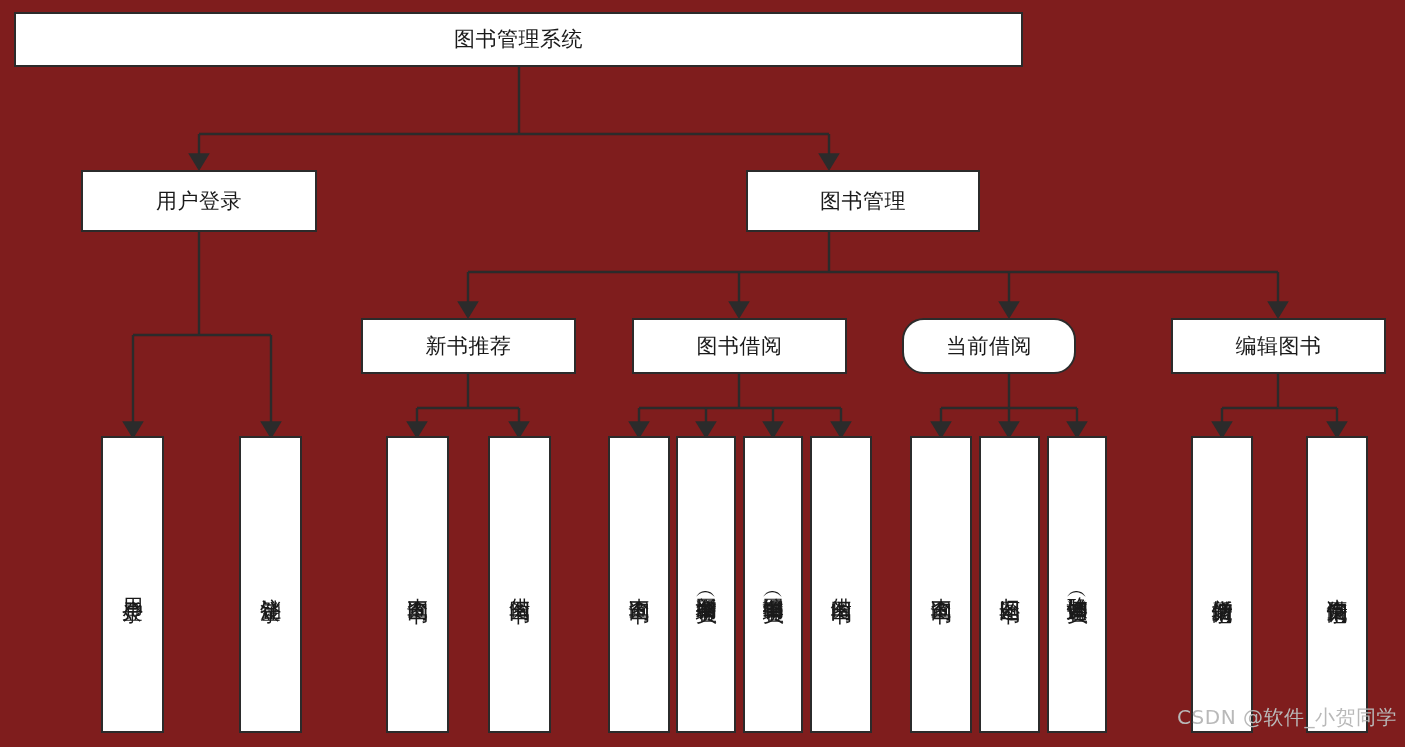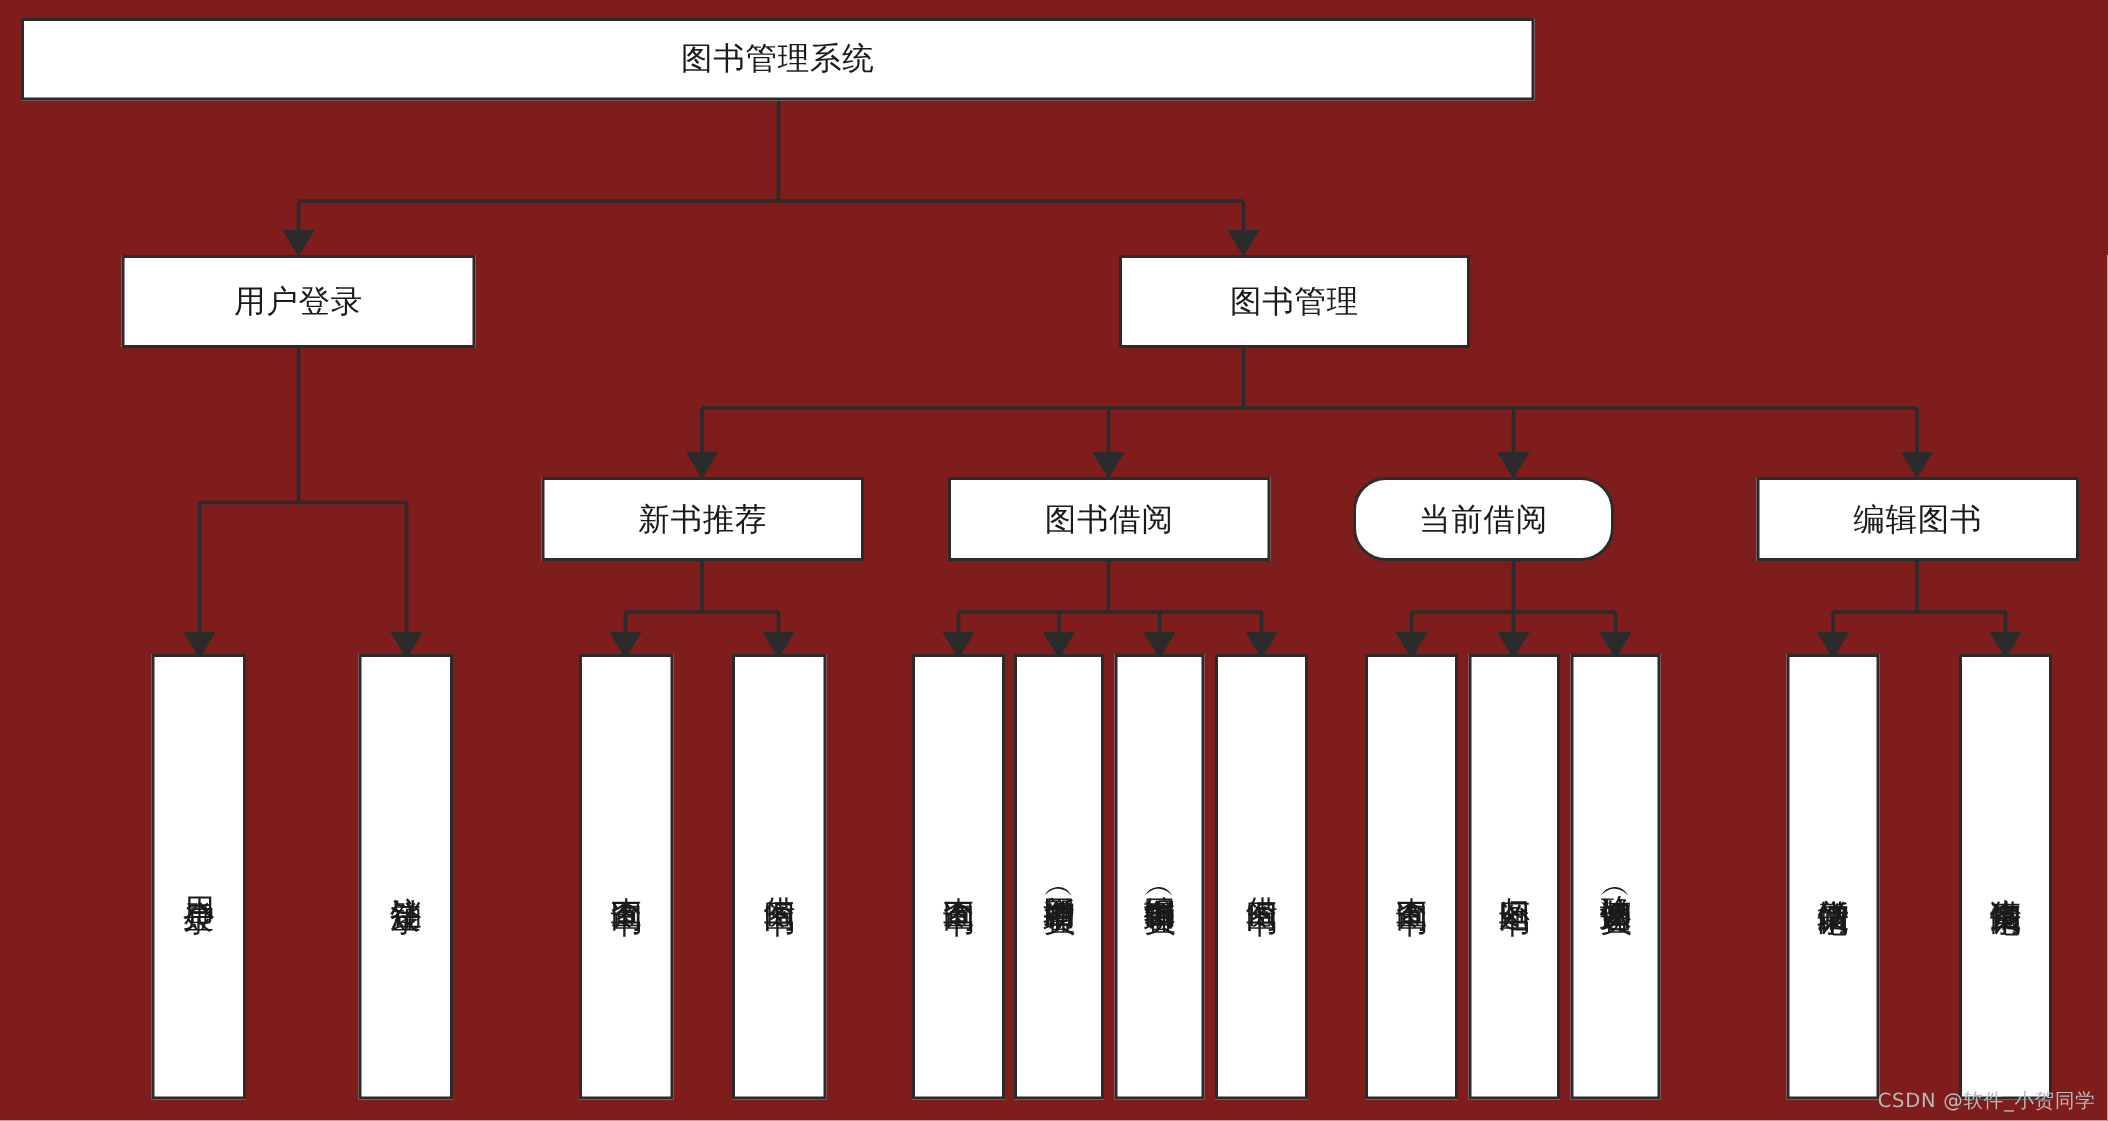--- a/index.html
+++ b/index.html
@@ -56,22 +56,22 @@
     letter-spacing: 2px;
     white-space: nowrap;
     display: block;
   }
   .node.vertical.tall .label {
     letter-spacing: 1px;
   }
   #watermark {
     position: absolute;
     right: 8px;
-    bottom: 4px;
-    font-size: 13px;
+    bottom: 16px;
+    font-size: 20px;
     color: #b9b9b9;
     letter-spacing: 0.5px;
     white-space: nowrap;
   }
 </style>
 </head>
 <body>
 
 <div id="canvas">
 

